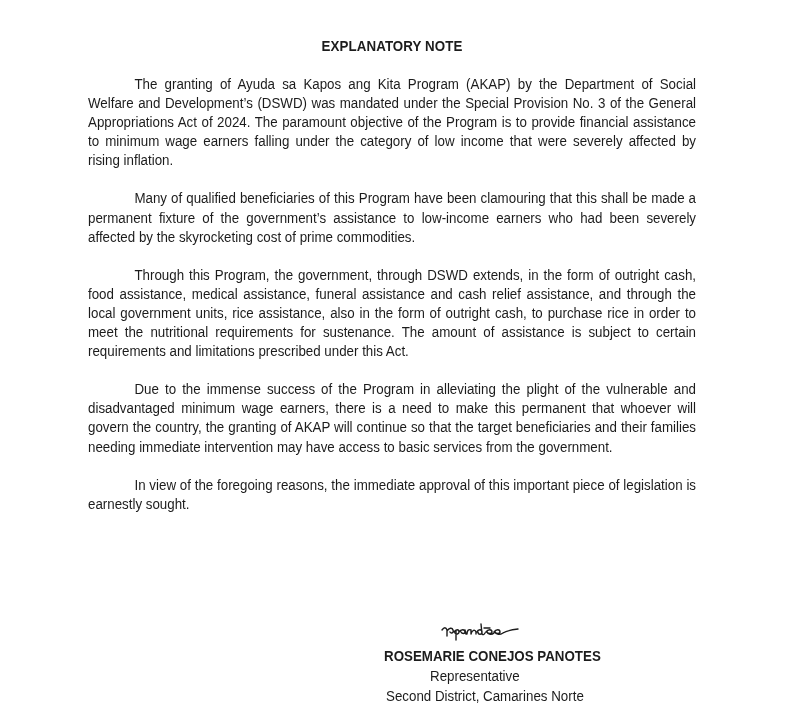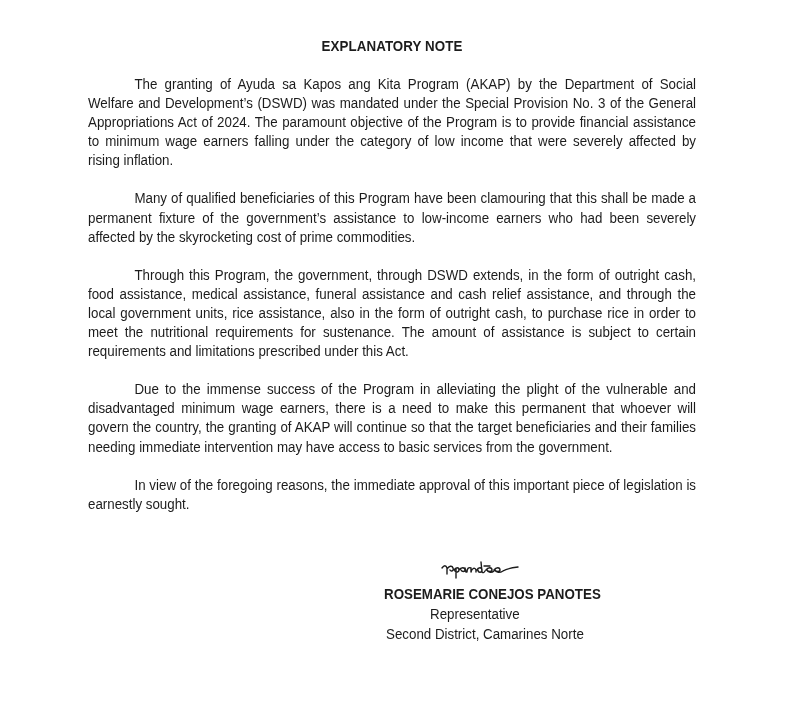--- a/index.html
+++ b/index.html
@@ -52,21 +52,21 @@
     text-align: justify;
     text-indent: 54px;
     hyphens: none;
   }
   .para + .para {
     margin-top: 19px;
   }
   .sig-block {
     position: absolute;
     left: 384px;
-    top: 552px;
+    top: 614px;
     width: 260px;
     height: 100px;
   }
   .signature {
     position: absolute;
     left: 56px;
     top: 6px;
     width: 82px;
     height: 22px;
   }

